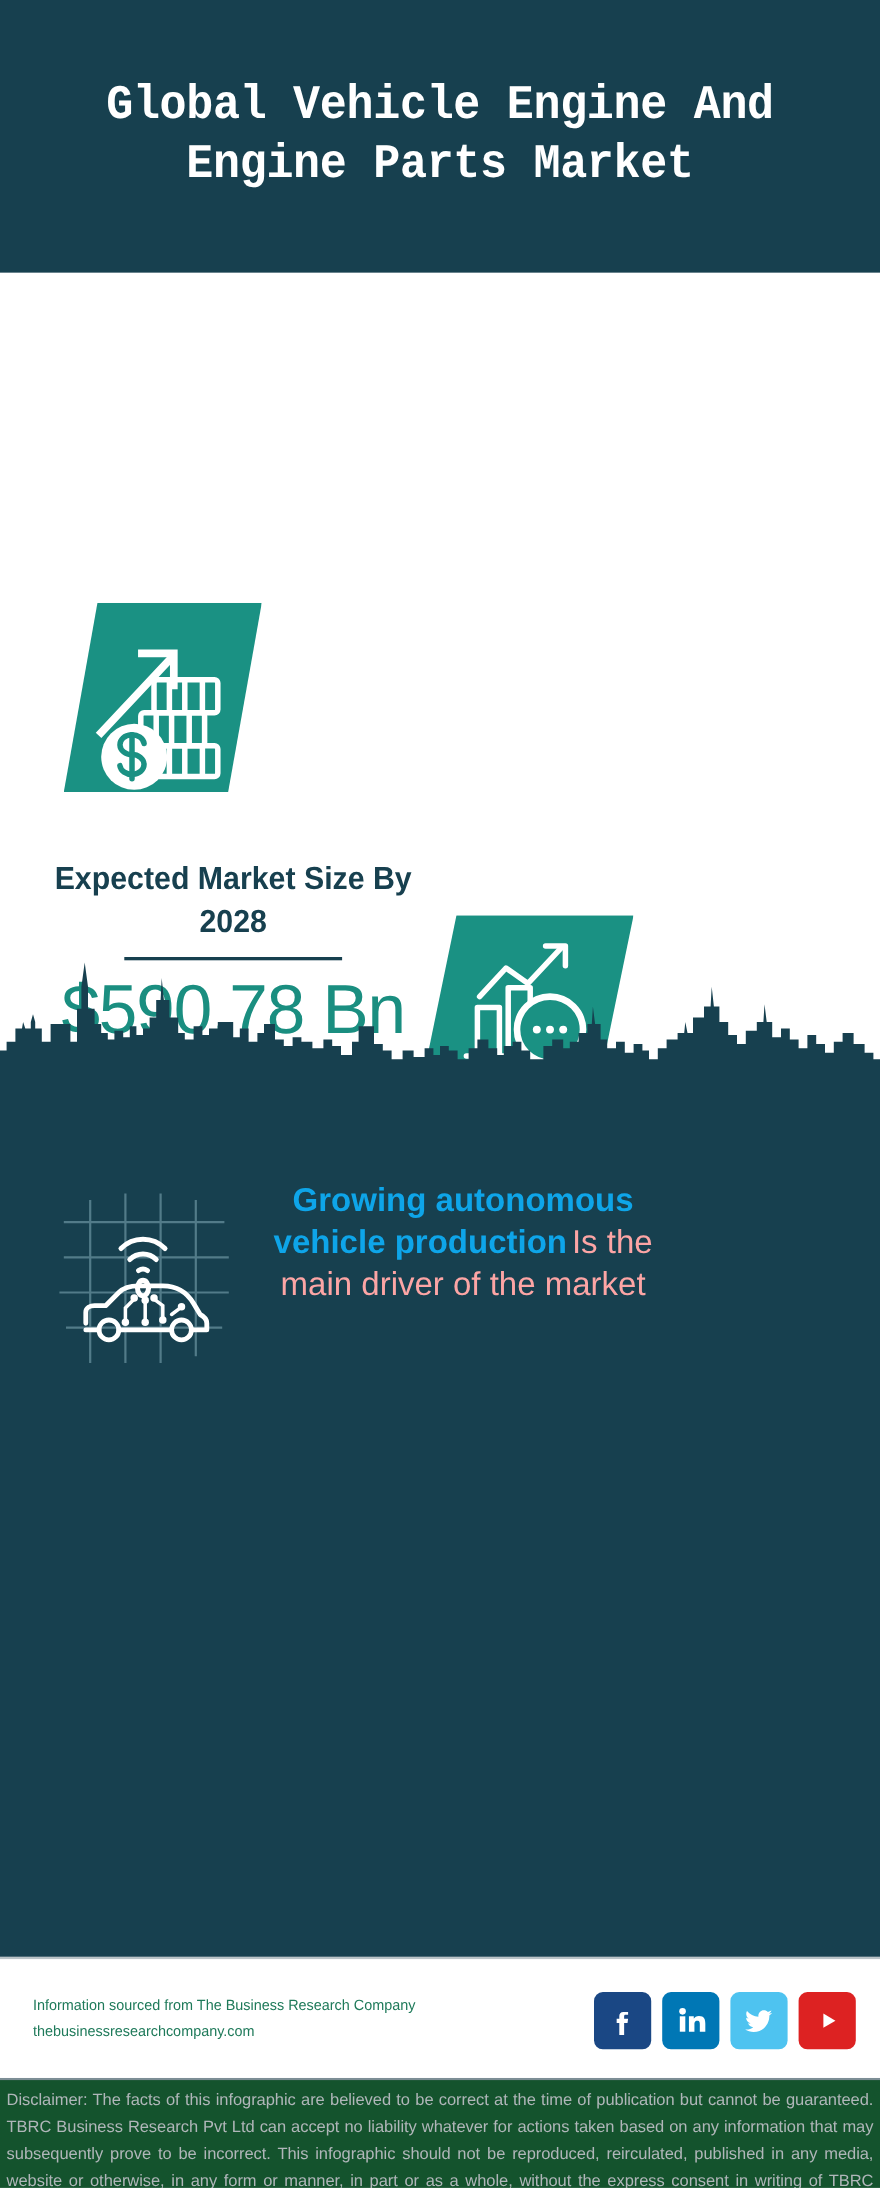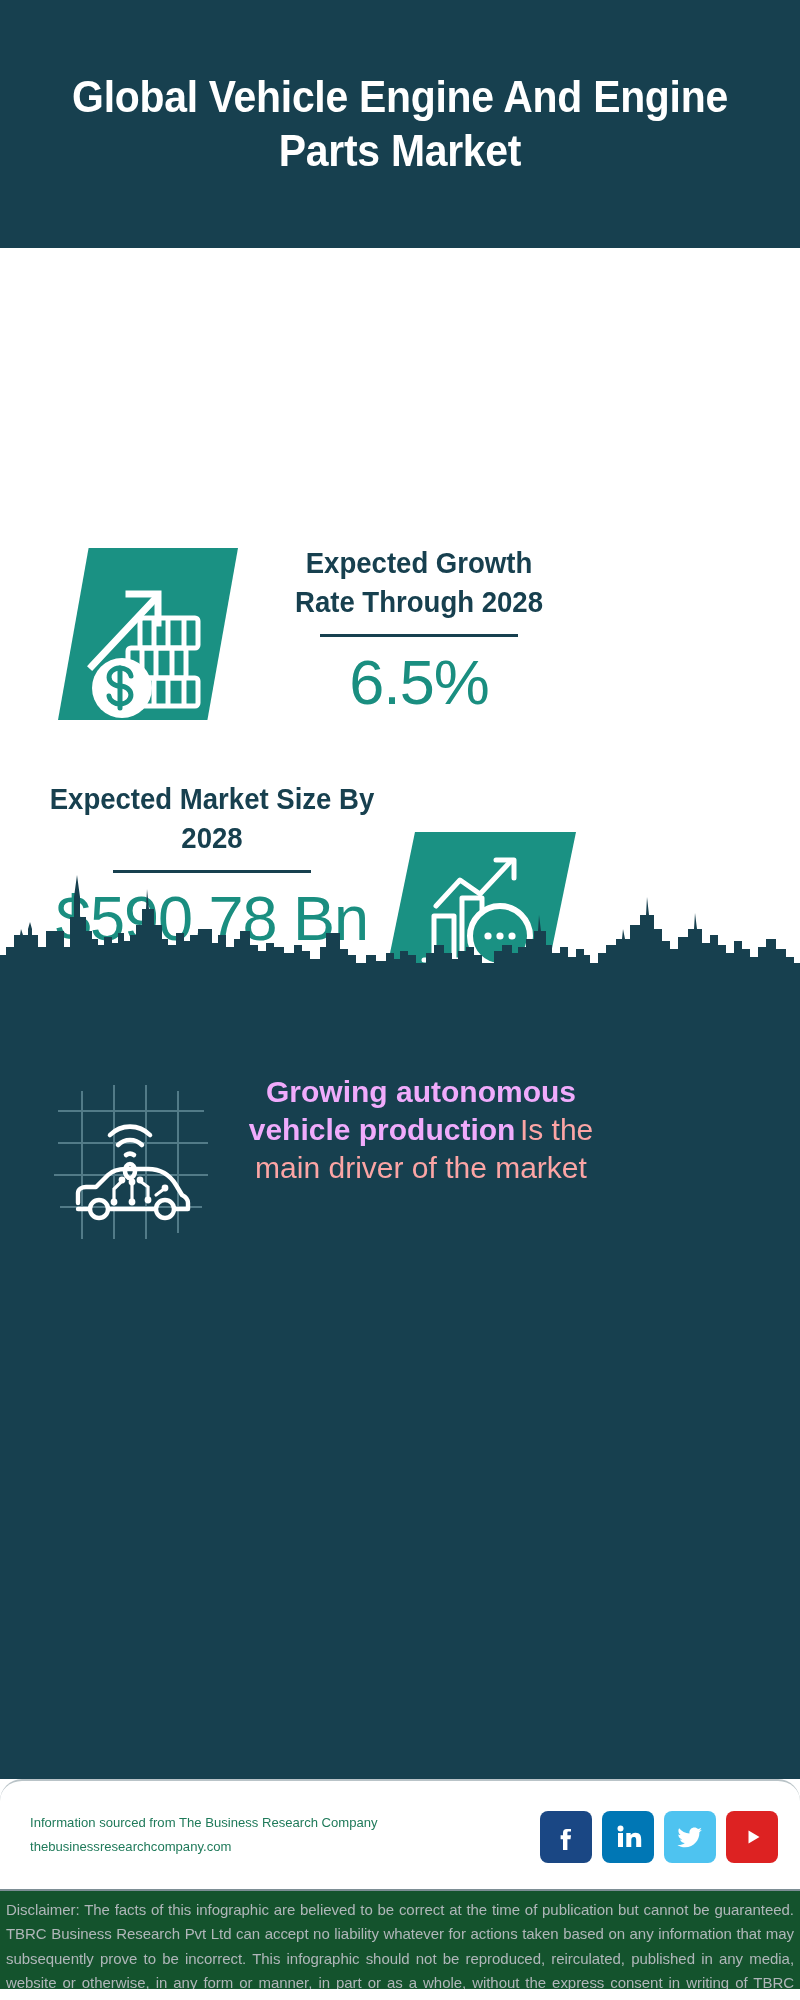--- a/index.html
+++ b/index.html
@@ -13,20 +13,21 @@
   }
 
   
   .header {
     background:#17404f;
     height:248px;
     display:flex;
     align-items:center;
     justify-content:flex-end;
     padding:0 34px;
+    font-family:Liberation Mono, monospace;
   }
   .header h1 {
     color:#ffffff;
     font-size:44px;
     line-height:1.22;
     font-weight:bold;
     text-align:center;
     letter-spacing:-0.3px;
     transform:scaleX(0.93);
   }
@@ -95,21 +96,21 @@
   .icon-grid { position:absolute; }
   .icon-grid svg { display:block; }
 
   .driver-text {
     position:absolute;
     left:222px; top:106px;
     width:398px;
     text-align:center;
   }
   .hl {
-    color:#f0abfc;
+    color:#0ea5e9;
     font-weight:bold;
     font-size:30px;
     line-height:1.26;
     transform:scaleX(0.95);
   }
   .sub {
     color:#fca5a5;
     font-size:30px;
     line-height:1.26;
     font-weight:normal;
@@ -118,21 +119,20 @@
 
   
   .footer {
     position:relative;
     background:#ffffff;
     height:110px;
     border-top:2px solid #b9c3c7;
     display:flex;
     align-items:center;
     padding-left:30px;
-    border-radius:22px;
   }
   .footer-text {
     color:#1f7a5a;
     font-size:13.5px;
     line-height:1.75;
     transform:scaleX(0.97);
     transform-origin:left center;
   }
   .socials {
     position:absolute;
@@ -185,25 +185,20 @@
         <path d="M96 130 L96 158 M110 130 L110 158 M126 130 L126 158"></path>
       </g>
       <circle cx="64" cy="140" r="30" fill="#ffffff"></circle>
       <g fill="none" stroke="#1a9183" stroke-width="5" stroke-linecap="round">
         <path d="M73 128 a11 9 0 1 0 -11 10 a11 9 0 1 1 -11 10"></path>
         <path d="M62 120 L62 160"></path>
       </g>
     </svg>
   </div>
 
-  <div class="stat-block stat-1">
-    <div class="stat-title">Expected Growth Rate Through 2028</div>
-    <div class="stat-rule"></div>
-    <div class="stat-value">6.5%</div>
-  </div>
 
   <div class="stat-block stat-2">
     <div class="stat-title">Expected Market Size By 2028</div>
     <div class="stat-rule"></div>
     <div class="stat-value">$590.78 Bn</div>
   </div>
 
   <div class="para para-2">
     <svg viewBox="0 0 194 160" aria-hidden="true">
       <g fill="none" stroke="#ffffff" stroke-width="5" stroke-linecap="round" stroke-linejoin="round">

